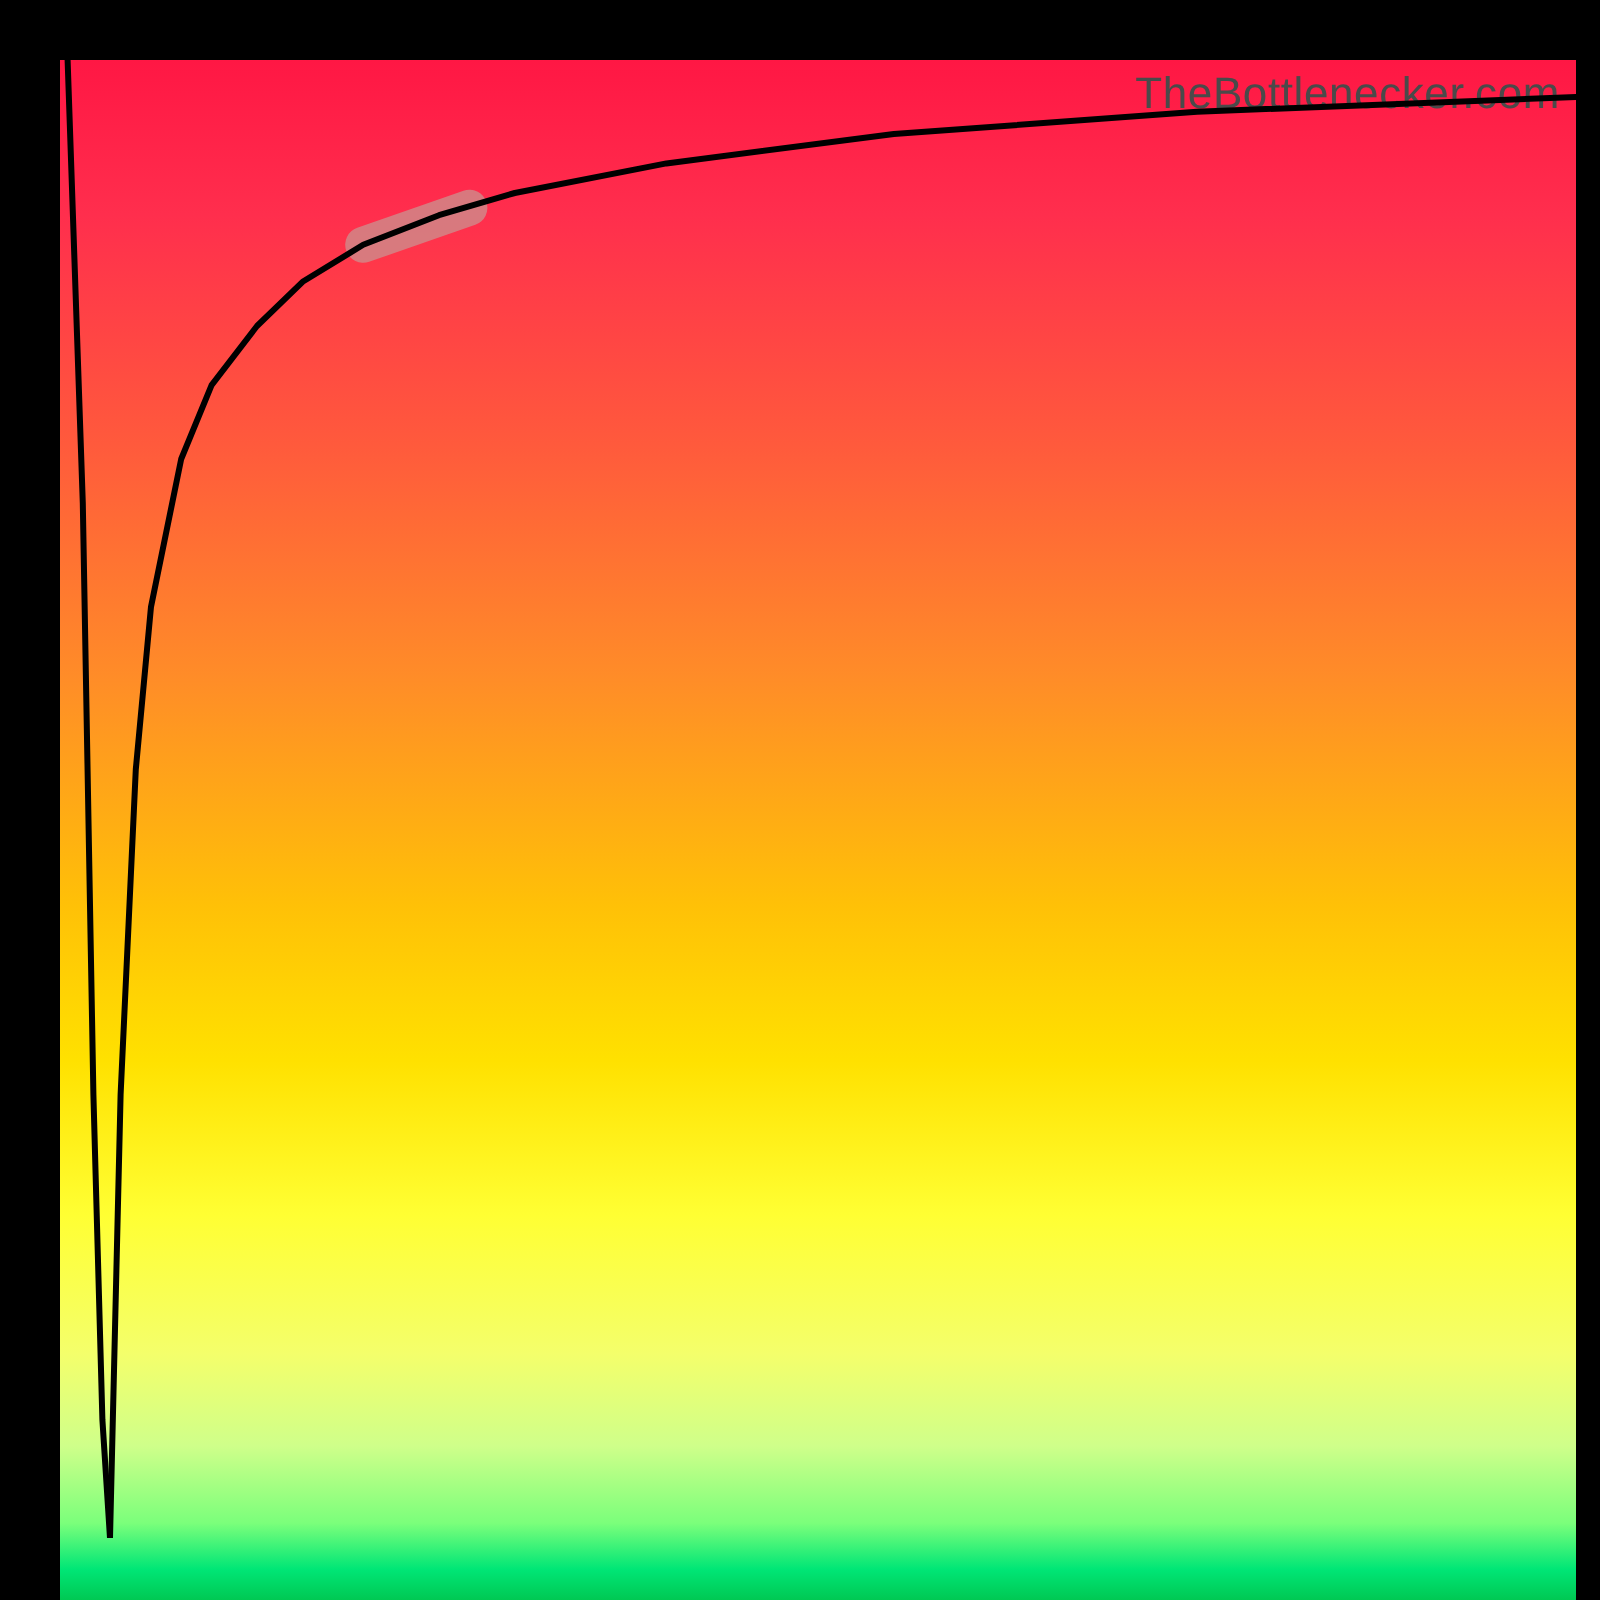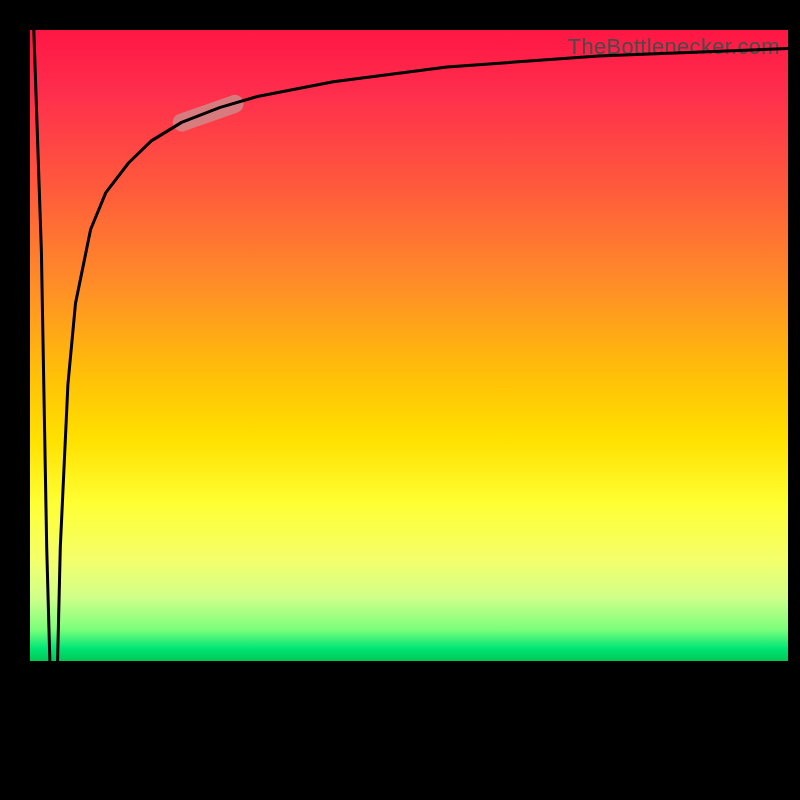--- a/index.html
+++ b/index.html
@@ -15,21 +15,21 @@
     position: relative;
     width: 800px;
     height: 800px;
     background: #000000;
   }
   .plot-area {
     position: absolute;
     left: 30px;
     top: 30px;
     width: 758px;
-    height: 631px;
+    height: 770px;
     background: linear-gradient(
       to bottom,
       #ff1744 0%,
       #ff2e4d 10%,
       #ff5a3c 25%,
       #ff8c28 40%,
       #ffc107 55%,
       #ffe100 65%,
       #ffff33 75%,
       #f4ff6b 84%,

